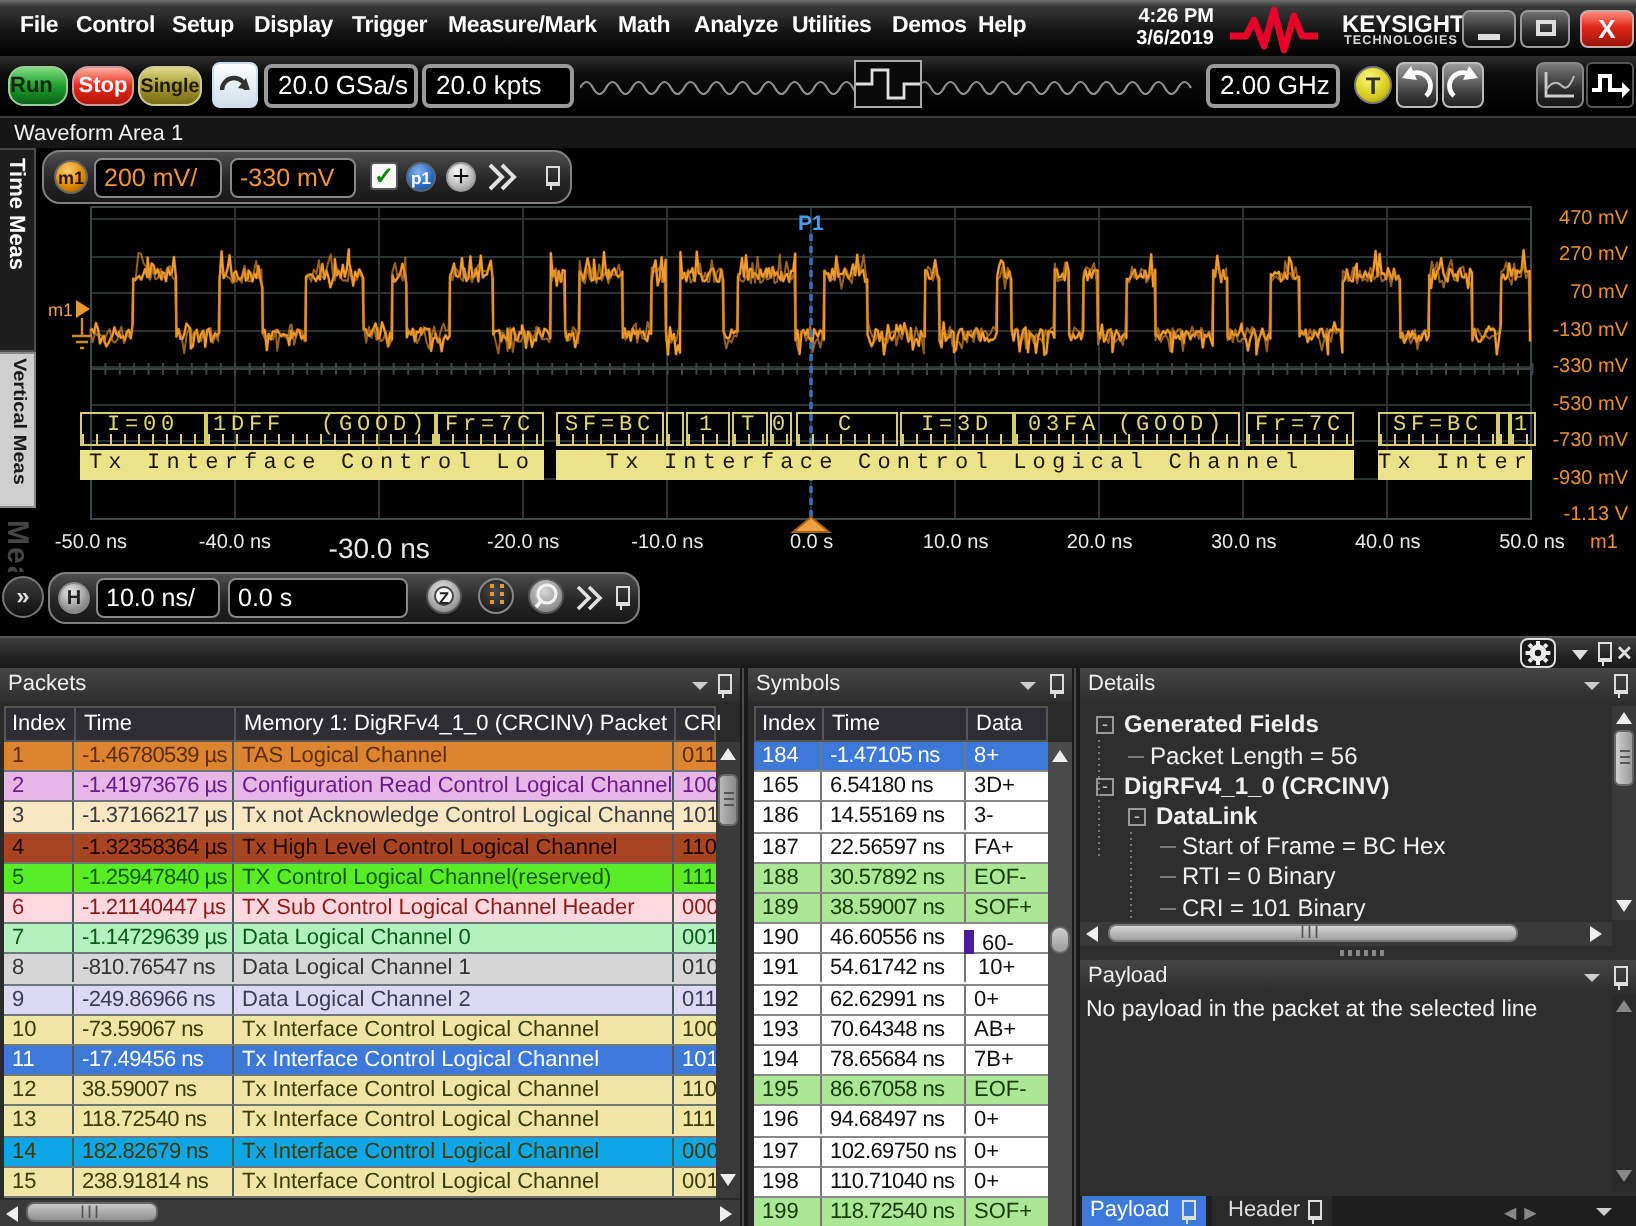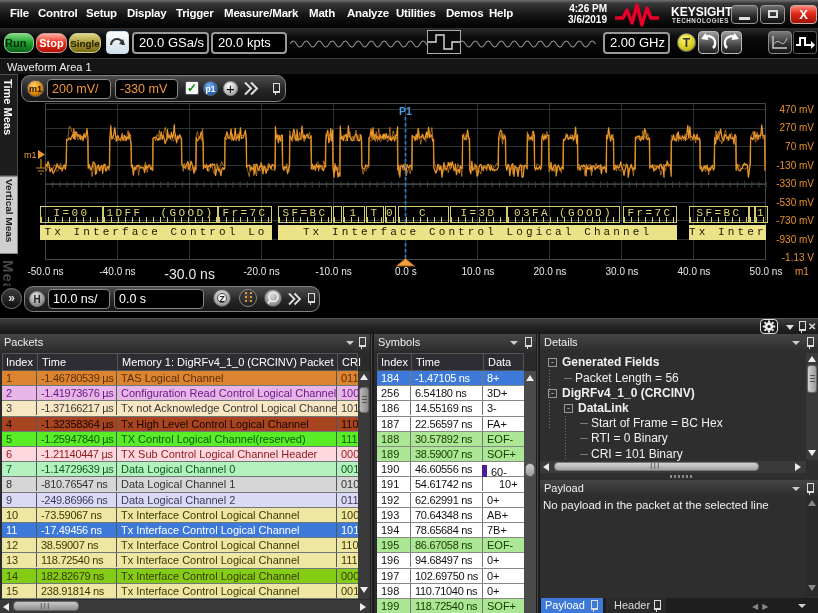--- a/index.html
+++ b/index.html
@@ -422,21 +422,21 @@
         <span class="a" style="left:34px;top:0px;border-left:1px solid #4a5a5a;padding:1px 0 0 4px;height:14px;letter-spacing:-0.3px;">38.59007 ns</span>
         <span class="a" style="left:114px;top:0px;border-left:1px solid #4a5a5a;padding:1px 0 0 4px;height:14px;white-space:nowrap;overflow:hidden;width:220px;">Tx Interface Control Logical Channel</span>
         <span class="a" style="left:334px;top:0px;border-left:1px solid #4a5a5a;padding:1px 0 0 4px;height:14px;">110</span>
       </div>
 <div class="a" style="left:2px;top:219.4px;width:356px;height:15.2px;background:#efe6a3;color:#3a3a00;font-size:11px;border-bottom:1px solid #70777a;">
         <span class="a" style="left:4px;top:1px;">13</span>
         <span class="a" style="left:34px;top:0px;border-left:1px solid #4a5a5a;padding:1px 0 0 4px;height:14px;letter-spacing:-0.3px;">118.72540 ns</span>
         <span class="a" style="left:114px;top:0px;border-left:1px solid #4a5a5a;padding:1px 0 0 4px;height:14px;white-space:nowrap;overflow:hidden;width:220px;">Tx Interface Control Logical Channel</span>
         <span class="a" style="left:334px;top:0px;border-left:1px solid #4a5a5a;padding:1px 0 0 4px;height:14px;">111</span>
       </div>
-<div class="a" style="left:2px;top:234.6px;width:356px;height:15.2px;background:#84cc16;color:#3a3a00;font-size:11px;border-bottom:1px solid #70777a;">
+<div class="a" style="left:2px;top:234.6px;width:356px;height:15.2px;background:#0ea5e9;color:#3a3a00;font-size:11px;border-bottom:1px solid #70777a;">
         <span class="a" style="left:4px;top:1px;">14</span>
         <span class="a" style="left:34px;top:0px;border-left:1px solid #4a5a5a;padding:1px 0 0 4px;height:14px;letter-spacing:-0.3px;">182.82679 ns</span>
         <span class="a" style="left:114px;top:0px;border-left:1px solid #4a5a5a;padding:1px 0 0 4px;height:14px;white-space:nowrap;overflow:hidden;width:220px;">Tx Interface Control Logical Channel</span>
         <span class="a" style="left:334px;top:0px;border-left:1px solid #4a5a5a;padding:1px 0 0 4px;height:14px;">000</span>
       </div>
 <div class="a" style="left:2px;top:249.8px;width:356px;height:15.2px;background:#efe6a3;color:#3a3a00;font-size:11px;border-bottom:1px solid #70777a;">
         <span class="a" style="left:4px;top:1px;">15</span>
         <span class="a" style="left:34px;top:0px;border-left:1px solid #4a5a5a;padding:1px 0 0 4px;height:14px;letter-spacing:-0.3px;">238.91814 ns</span>
         <span class="a" style="left:114px;top:0px;border-left:1px solid #4a5a5a;padding:1px 0 0 4px;height:14px;white-space:nowrap;overflow:hidden;width:220px;">Tx Interface Control Logical Channel</span>
         <span class="a" style="left:334px;top:0px;border-left:1px solid #4a5a5a;padding:1px 0 0 4px;height:14px;">001</span>
@@ -466,21 +466,21 @@
         <span class="a" style="left:3px;top:2px;">Index</span>
         <span class="a" style="left:33px;top:0px;border-left:1px solid #555;padding:2px 0 0 4px;height:16px;">Time</span>
         <span class="a" style="left:105px;top:0px;border-left:1px solid #555;padding:2px 0 0 4px;height:16px;">Data</span>
       </div>
 <div class="a" style="left:3px;top:37.0px;width:147px;height:15.2px;background:#3d79d8;color:#fff;font-size:11px;border-bottom:1px solid #888;">
         <span class="a" style="left:4px;top:1px;">184</span>
         <span class="a" style="left:33px;top:0px;border-left:1px solid #777;padding:1px 0 0 4px;height:14px;white-space:nowrap;letter-spacing:-0.3px;">-1.47105 ns</span>
         <span class="a" style="left:105px;top:0px;border-left:1px solid #777;padding:1px 0 0 4px;height:14px;">8+</span>
       </div>
 <div class="a" style="left:3px;top:52.2px;width:147px;height:15.2px;background:#ffffff;color:#111;font-size:11px;border-bottom:1px solid #888;">
-        <span class="a" style="left:4px;top:1px;">256</span>
+        <span class="a" style="left:4px;top:1px;">165</span>
         <span class="a" style="left:33px;top:0px;border-left:1px solid #777;padding:1px 0 0 4px;height:14px;white-space:nowrap;letter-spacing:-0.3px;">6.54180 ns</span>
         <span class="a" style="left:105px;top:0px;border-left:1px solid #777;padding:1px 0 0 4px;height:14px;">3D+</span>
       </div>
 <div class="a" style="left:3px;top:67.4px;width:147px;height:15.2px;background:#ffffff;color:#111;font-size:11px;border-bottom:1px solid #888;">
         <span class="a" style="left:4px;top:1px;">186</span>
         <span class="a" style="left:33px;top:0px;border-left:1px solid #777;padding:1px 0 0 4px;height:14px;white-space:nowrap;letter-spacing:-0.3px;">14.55169 ns</span>
         <span class="a" style="left:105px;top:0px;border-left:1px solid #777;padding:1px 0 0 4px;height:14px;">3-</span>
       </div>
 <div class="a" style="left:3px;top:82.6px;width:147px;height:15.2px;background:#ffffff;color:#111;font-size:11px;border-bottom:1px solid #888;">
         <span class="a" style="left:4px;top:1px;">187</span>
@@ -498,21 +498,21 @@
         <span class="a" style="left:105px;top:0px;border-left:1px solid #777;padding:1px 0 0 4px;height:14px;">SOF+</span>
       </div>
 <div class="a" style="left:3px;top:128.2px;width:147px;height:15.2px;background:#ffffff;color:#111;font-size:11px;border-bottom:1px solid #888;">
         <span class="a" style="left:4px;top:1px;">190</span>
         <span class="a" style="left:33px;top:0px;border-left:1px solid #777;padding:1px 0 0 4px;height:14px;white-space:nowrap;letter-spacing:-0.3px;">46.60556 ns</span>
         <span class="a" style="left:105px;top:3px;border-left:5px solid #4c1d95;padding:1px 0 0 4px;height:14px;">60-</span>
       </div>
 <div class="a" style="left:3px;top:143.4px;width:147px;height:15.2px;background:#ffffff;color:#111;font-size:11px;border-bottom:1px solid #888;">
         <span class="a" style="left:4px;top:1px;">191</span>
         <span class="a" style="left:33px;top:0px;border-left:1px solid #777;padding:1px 0 0 4px;height:14px;white-space:nowrap;letter-spacing:-0.3px;">54.61742 ns</span>
-        <span class="a" style="left:105px;top:0px;border-left:1px solid #777;padding:1px 0 0 16px;height:14px;">10+</span>
+        <span class="a" style="left:105px;top:0px;border-left:1px solid #777;padding:1px 0 0 6px;height:14px;">10+</span>
       </div>
 <div class="a" style="left:3px;top:158.6px;width:147px;height:15.2px;background:#ffffff;color:#111;font-size:11px;border-bottom:1px solid #888;">
         <span class="a" style="left:4px;top:1px;">192</span>
         <span class="a" style="left:33px;top:0px;border-left:1px solid #777;padding:1px 0 0 4px;height:14px;white-space:nowrap;letter-spacing:-0.3px;">62.62991 ns</span>
         <span class="a" style="left:105px;top:0px;border-left:1px solid #777;padding:1px 0 0 4px;height:14px;">0+</span>
       </div>
 <div class="a" style="left:3px;top:173.8px;width:147px;height:15.2px;background:#ffffff;color:#111;font-size:11px;border-bottom:1px solid #888;">
         <span class="a" style="left:4px;top:1px;">193</span>
         <span class="a" style="left:33px;top:0px;border-left:1px solid #777;padding:1px 0 0 4px;height:14px;white-space:nowrap;letter-spacing:-0.3px;">70.64348 ns</span>
         <span class="a" style="left:105px;top:0px;border-left:1px solid #777;padding:1px 0 0 4px;height:14px;">AB+</span>

